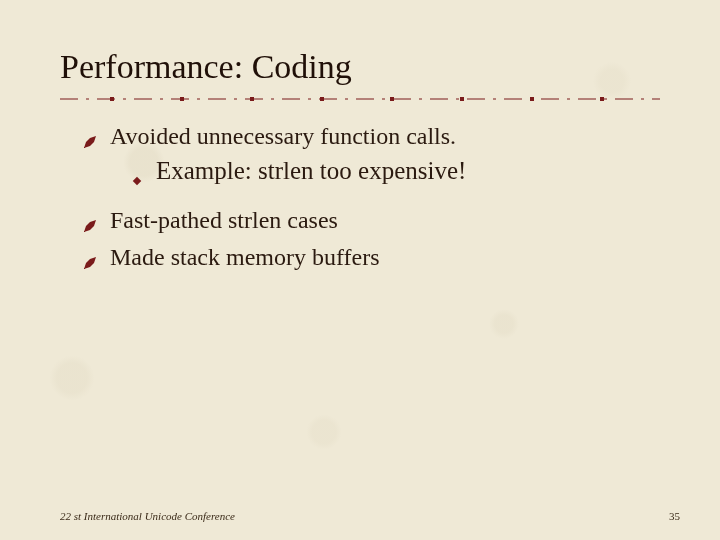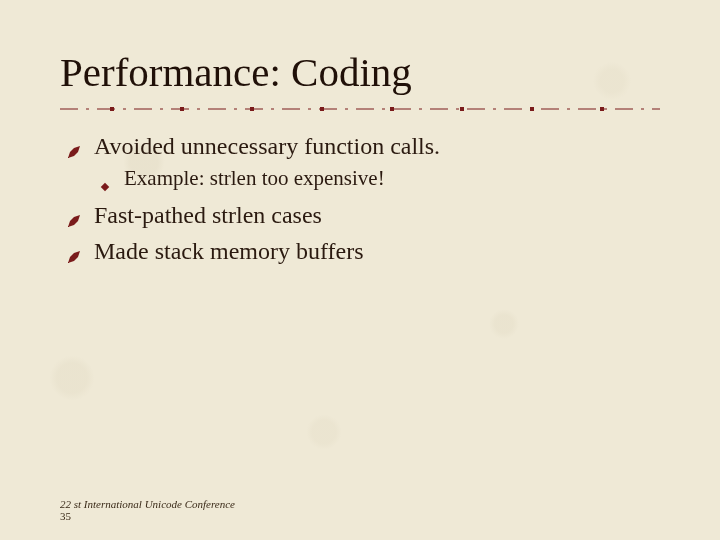--- a/index.html
+++ b/index.html
@@ -23,81 +23,80 @@
     box-sizing: border-box;
   }
   .slide {
     padding: 48px 60px 40px 60px;
     box-sizing: border-box;
     width: 100%;
     height: 100%;
     position: relative;
   }
   .title {
-    font-size: 41px;
+    font-size: 34px;
     font-weight: 400;
     margin: 0 0 10px 0;
     color: #201008;
   }
   .divider {
     height: 6px;
     width: 100%;
     margin-bottom: 18px;
     position: relative;
   }
   .divider svg { display:block; }
   .content {
     font-size: 24px;
     line-height: 1.35;
   }
   ul.main, ul.sub {
     list-style: none;
-    margin: 0;
+    margin: 16px;
     padding: 0;
   }
   ul.main > li {
     position: relative;
     padding-left: 34px;
     margin: 4px 0;
   }
   ul.main > li > .bullet-main {
     position: absolute;
     left: 6px;
     top: 6px;
     width: 16px;
     height: 16px;
   }
   ul.sub {
     margin-top: 2px;
   }
   ul.sub > li {
     position: relative;
     padding-left: 30px;
-    font-size: 21px;
+    font-size: 25px;
     margin: 2px 0 6px 0;
   }
   ul.sub > li > .bullet-sub {
     position: absolute;
     left: 6px;
     top: 7px;
     width: 10px;
     height: 10px;
   }
   .footer {
     position: absolute;
     bottom: 18px;
     left: 60px;
     right: 40px;
     font-size: 11px;
     font-style: italic;
     color: #3a2a18;
     display: flex;
     justify-content: space-between;
     align-items: baseline;
-    flex-direction: column;
   }
   .footer .page {
     font-style: normal;
   }
 </style>
 </head>
 <body>
 
 <div class="slide">
 

